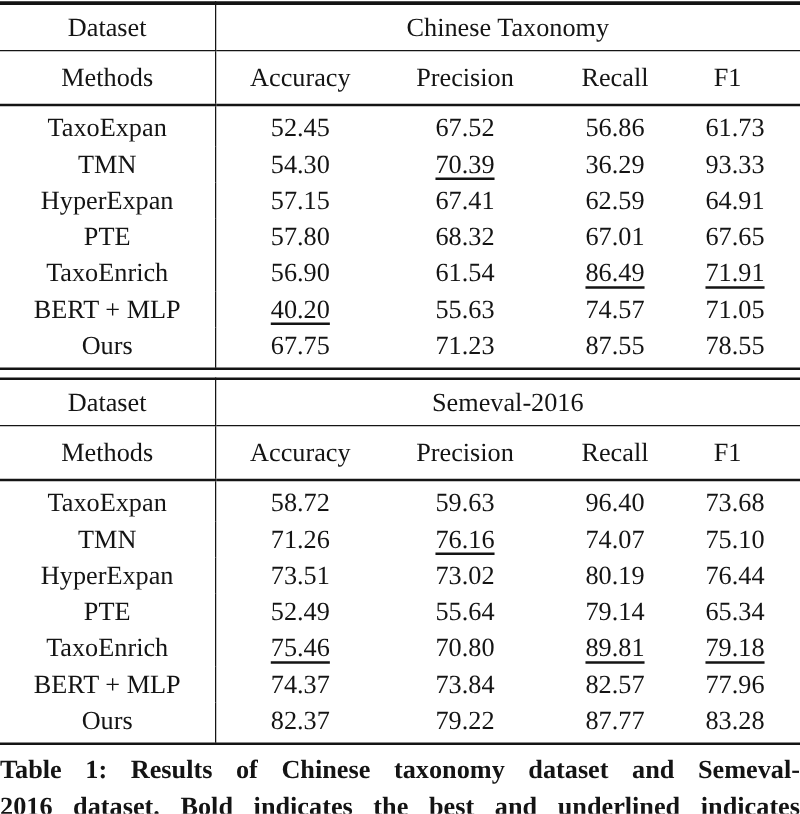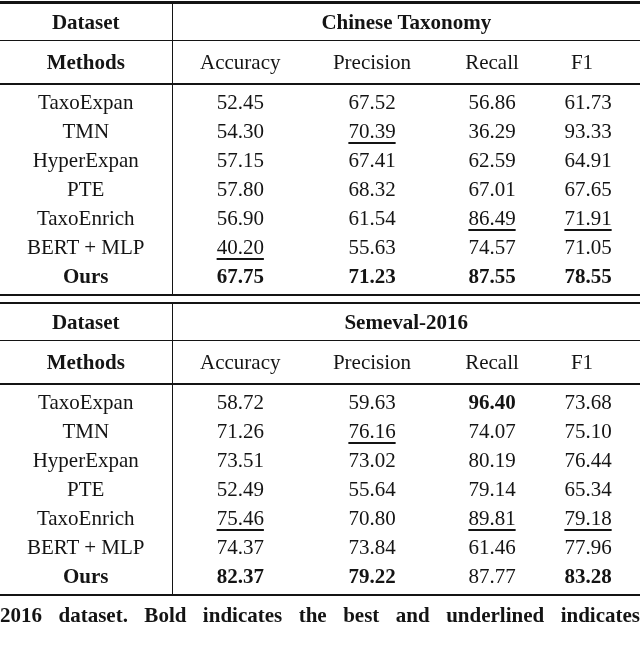--- a/index.html
+++ b/index.html
@@ -32,21 +32,21 @@
   .methods-row th { height: 42px; border-bottom: 2px solid var(--ink, #141414); }
   .methods-row th:last-child { padding-right: 24px; }
 
   tbody td { height: 29px; }
   tbody tr:first-child td { padding-top: 3px; margin-left: 27px; }
   tbody tr:last-child td { padding-bottom: 3px; }
   tbody td:last-child { padding-right: 12px; }
 
   .vline { border-left: 1.5px solid var(--ink, #141414); }
 
-  .b { font-weight: bold; }
+  .b { font-weight: normal; }
   .u {
     text-decoration: underline;
     text-underline-offset: 4px;
     text-decoration-thickness: 1.5px;
   }
 
   .caption {
     margin-top: 4px; width: 640px;
     font-size: 21px; font-weight: bold; line-height: 30px;
   }
@@ -185,30 +185,31 @@
           <td class="">TaxoEnrich</td>
           <td class="vline"><span class="u">75.46</span></td>
           <td><span>70.80</span></td>
           <td><span class="u">89.81</span></td>
           <td><span class="u">79.18</span></td>
         </tr>
         <tr>
           <td class="">BERT + MLP</td>
           <td class="vline"><span>74.37</span></td>
           <td><span>73.84</span></td>
-          <td><span>61.46</span></td>
+          <td><span>82.57</span></td>
           <td><span>77.96</span></td>
         </tr>
         <tr>
           <td class="b">Ours</td>
           <td class="vline"><span class="b">82.37</span></td>
           <td><span class="b">79.22</span></td>
           <td><span>87.77</span></td>
           <td><span class="b">83.28</span></td>
         </tr>
       </tbody>
   </table>
 
   <div class="caption">
+    <div class="cap-line">Table 1: Results of Chinese taxonomy dataset and Semeval-</div>
     <div class="cap-line">2016 dataset. Bold indicates the best and underlined indicates</div>
   </div>
 
 </div>
 
 </body></html>

